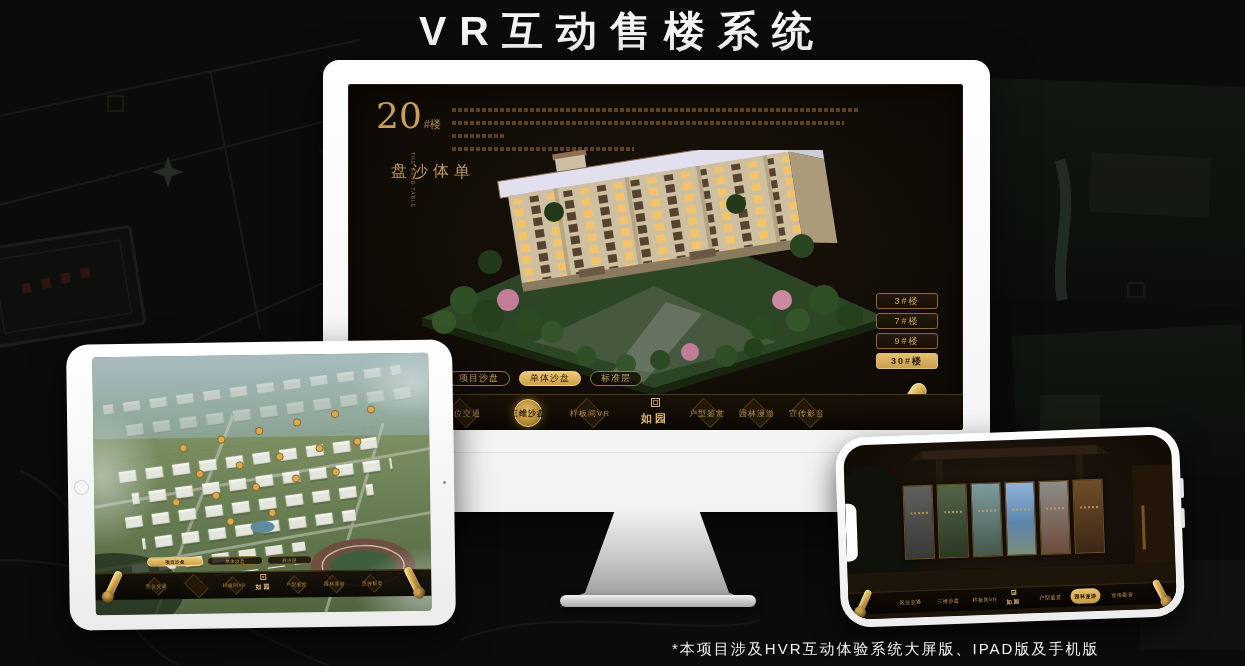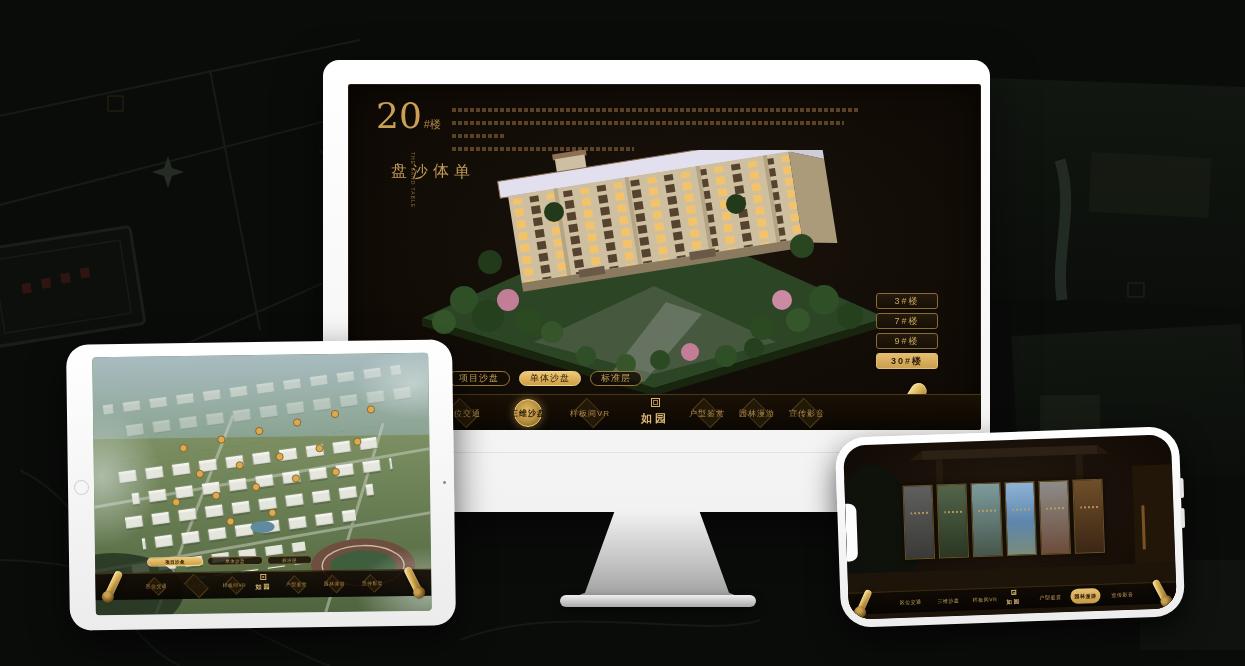--- a/index.html
+++ b/index.html
@@ -10,21 +10,21 @@
   
   .main-title{position:absolute;top:4px;left:0;width:100%;text-align:center;
     color:#f5f5f5;font-size:41px;font-weight:bold;letter-spacing:13px;}
   
   .monitor{position:absolute;left:323px;top:60px;width:667px;height:452px;
     background:linear-gradient(#ffffff,#f2f2f2);border-radius:16px;
     box-shadow:0 16px 46px rgba(0,0,0,.6);}
   .monitor-chin-line{position:absolute;left:4px;right:4px;top:392px;height:1px;background:#e2e2e2;}
   .mscreen{position:absolute;left:25px;top:24px;width:615px;height:346px;border-radius:3px;
     background:radial-gradient(ellipse at 52% 46%, #1d150d 0%, #140e08 45%, #0d0804 100%);
-    overflow:hidden;box-shadow:inset 0 0 0 1px rgba(150,110,55,.22), inset 0 0 30px rgba(0,0,0,.7);padding-left:18px;}
+    overflow:hidden;box-shadow:inset 0 0 0 1px rgba(150,110,55,.22), inset 0 0 30px rgba(0,0,0,.7);}
   .stand-neck{position:absolute;left:557px;top:510px;width:200px;height:90px;
     background:linear-gradient(180deg,#f2f2f2 0%,#d6d6d6 35%,#c2c2c2 60%,#9d9d9d 100%);
     clip-path:polygon(29% 0,71% 0,86% 92%,95% 100%,5% 100%,14% 92%);}
   .stand-base{position:absolute;left:560px;top:595px;width:196px;height:12px;border-radius:6px;
     background:linear-gradient(180deg,#efefef,#a9a9a9);box-shadow:0 4px 10px rgba(0,0,0,.5);}
   
   .headline{position:absolute;left:28px;top:14px;color:#c49a58;}
   .hl-number{font-family:"DejaVu Serif",serif;font-size:36px;line-height:1;
     color:#c9a familiar;} 
   .hl-number{color:#caa055;}
@@ -181,20 +181,21 @@
       <rect x="985" y="82" width="262" height="220" fill="url(#patchG)" opacity=".9" transform="rotate(2 1100 190)"></rect>
       <path d="M1062,300 C1055,250 1075,210 1060,160" stroke="#28312a" stroke-width="11" fill="none" opacity=".8"></path>
       <rect x="1090" y="155" width="120" height="60" fill="#161b14" opacity=".8" transform="rotate(3 1150 185)"></rect>
       <rect x="1015" y="330" width="230" height="150" fill="url(#patchG)" opacity=".85" transform="rotate(-3 1130 400)"></rect>
       <rect x="1128" y="283" width="16" height="14" fill="none" stroke="#4a3c18" opacity=".5"></rect>
       <rect x="1040" y="395" width="60" height="46" fill="#1a1f17" opacity=".7"></rect>
       <rect x="1140" y="560" width="105" height="90" fill="#10140f" opacity=".8"></rect>
     </g>
   </svg>
 
+  <div class="main-title">VR互动售楼系统</div>
 
   <div class="monitor">
     <div class="monitor-chin-line"></div>
     <div class="mscreen">
 
       <div class="headline">
         <span class="hl-number">20</span><span class="hl-suffix">#楼</span>
         <div class="hl-vert">单体沙盘</div>
         <div class="hl-en">THE SAND TABLE</div>
       </div>
@@ -480,14 +481,15 @@
           <span class="tiny-label">园林漫游</span>
           </div>
         <div class="phone-nav-item" style="left:258px;width:32px">
           <span class="tiny-label">宣传影音</span>
           </div>
       </div>
       <div class="phone-notch"></div>
     </div>
   </div>
 
+  <div class="footnote">*本项目涉及HVR互动体验系统大屏版、IPAD版及手机版</div>
 
 </div>
 
 </body></html>

